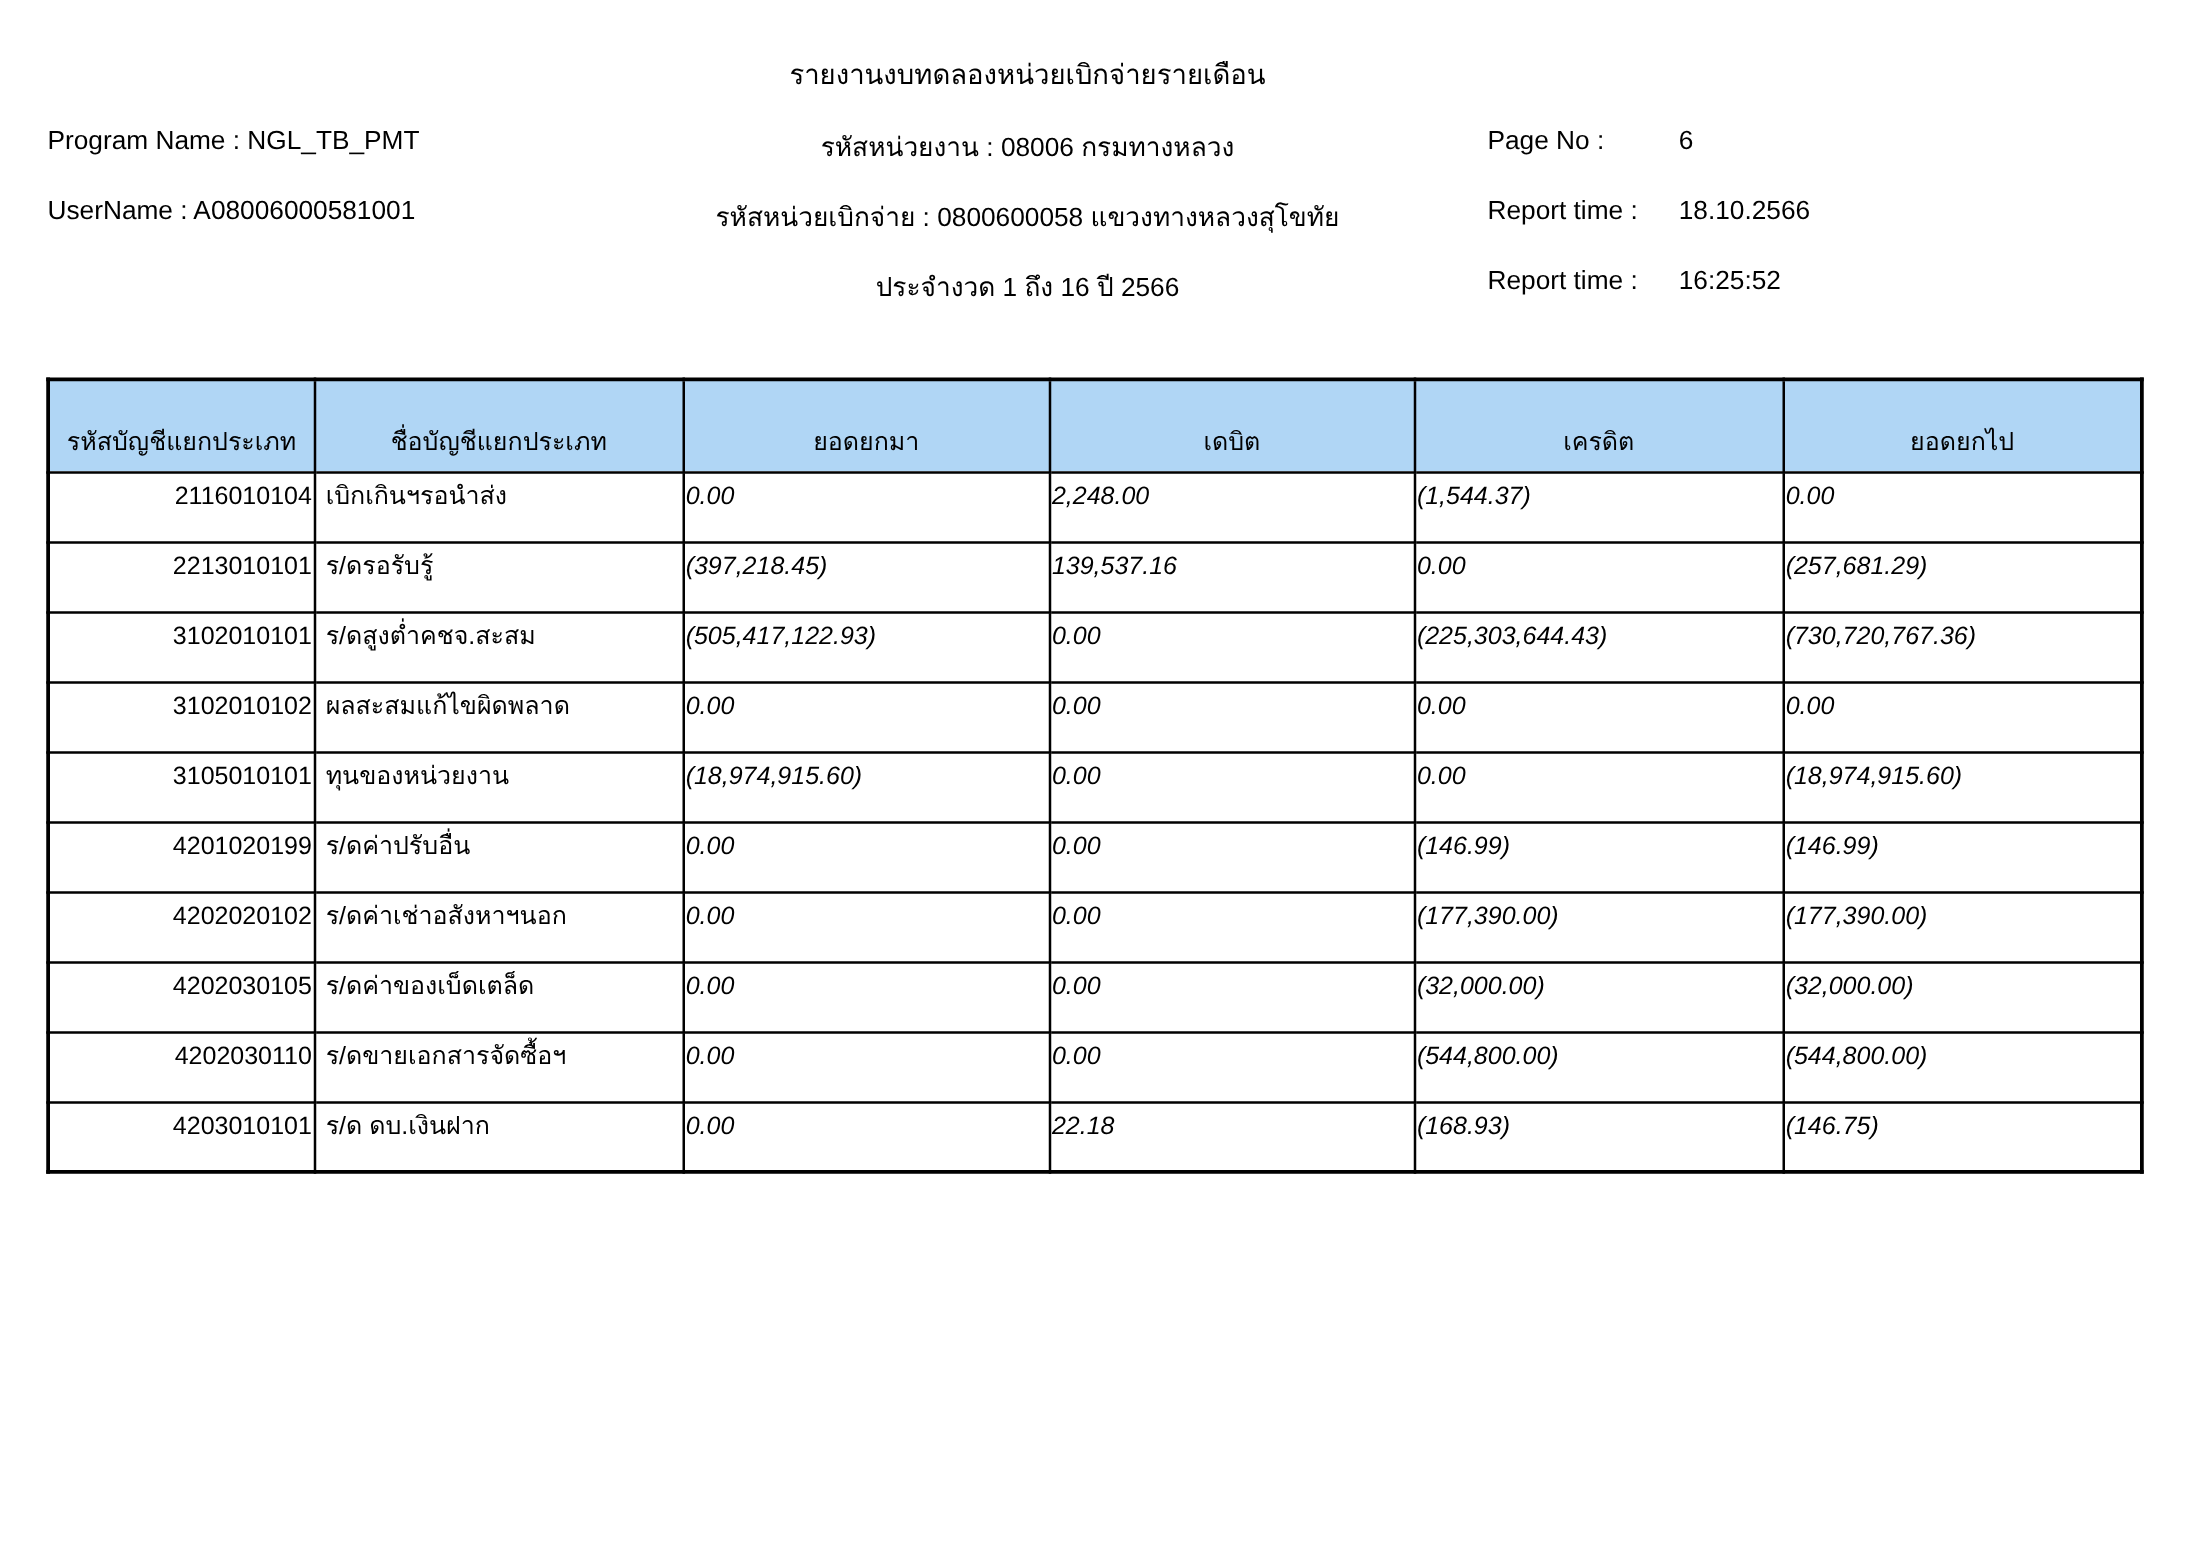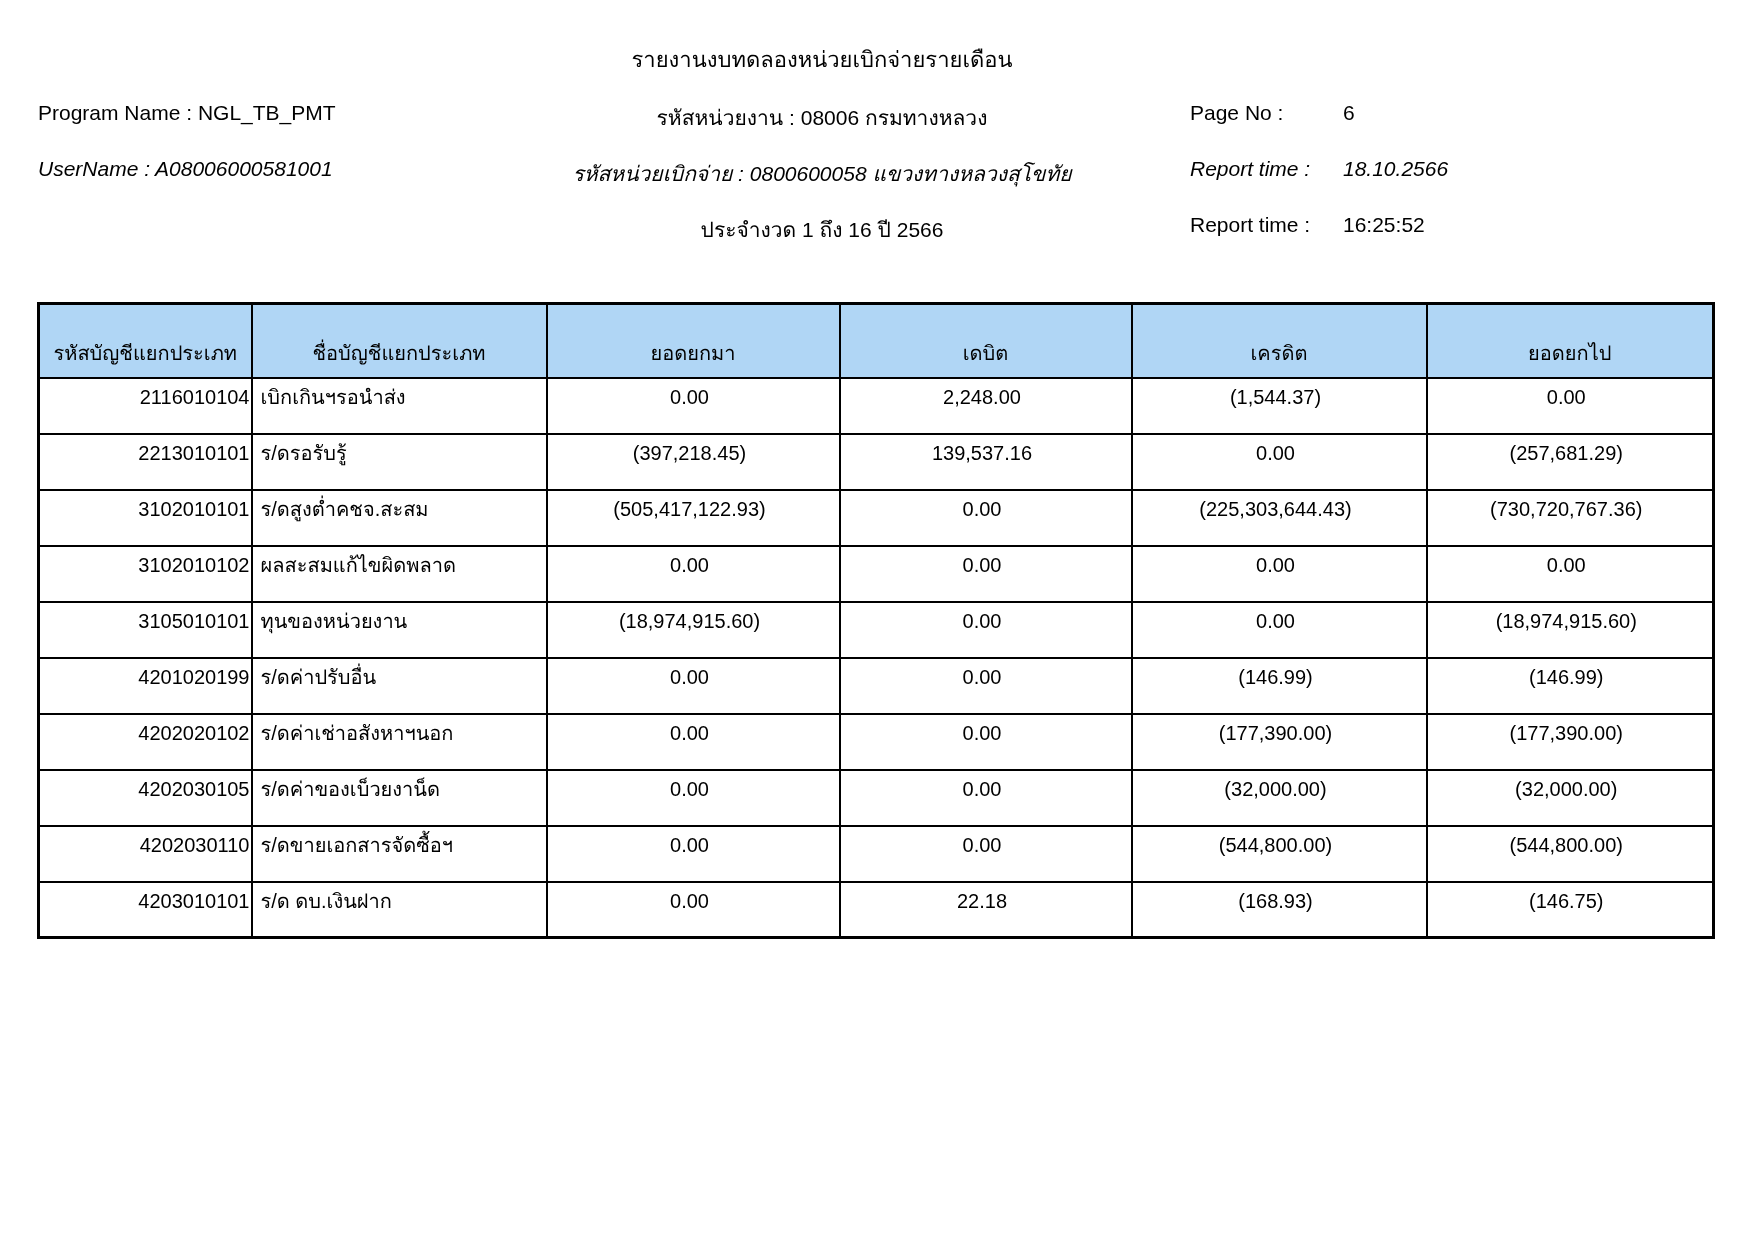--- a/index.html
+++ b/index.html
@@ -15,21 +15,21 @@
   }
   .center-band{
     position:absolute;left:12px;width:1620px;text-align:center;
   }
   .page-title{top:42px;font-size:22px;}
   .hline{position:absolute;font-size:21px;white-space:nowrap;}
   .left-col{left:38px;}
   .r-label{left:1190px;}
   .r-value{left:1343px;}
   .row1{top:101px;}
-  .row2{top:157px;font-style:italic;}
+  .row2{top:157px;}
   .row3{top:213px;}
 
   table.report{
     position:absolute;left:37px;top:302px;
     width:1675px;table-layout:fixed;
     border-collapse:collapse;
     font-size:20px;
   }
   table.report th, table.report td{
     border:2px solid var(--border-col);
@@ -41,21 +41,21 @@
   th{
     background:var(--header-bg);
     font-weight:normal;
     vertical-align:bottom;
     text-align:center;
     padding-bottom:8px;
   }
   td{vertical-align:top;padding-top:5px;line-height:26px;}
   td.c0{text-align:right;padding-left:10px;}
   td.c1{text-align:left;padding-left:8px;}
-  td.c2,td.c3,td.c4,td.c5{text-align:center;padding-right:8px;}
+  td.c2,td.c3,td.c4,td.c5{text-align:left;padding-right:8px;font-style:italic;}
 </style>
 </head>
 <body>
 
 <div class="center-band page-title">รายงานงบทดลองหน่วยเบิกจ่ายรายเดือน</div>
 
 <div class="hline left-col row1">Program Name : NGL_TB_PMT</div>
 <div class="hline left-col row2">UserName : A08006000581001</div>
 
 <div class="center-band hline row1">รหัสหน่วยงาน : 08006 กรมทางหลวง</div>
@@ -140,21 +140,21 @@
       <tr>
         <td class="c0">4202020102</td>
         <td class="c1">ร/ดค่าเช่าอสังหาฯนอก</td>
         <td class="c2">0.00</td>
         <td class="c3">0.00</td>
         <td class="c4">(177,390.00)</td>
         <td class="c5">(177,390.00)</td>
       </tr>
       <tr>
         <td class="c0">4202030105</td>
-        <td class="c1">ร/ดค่าของเบ็วยงาน็ด</td>
+        <td class="c1">ร/ดค่าของเบ็ดเตล็ด</td>
         <td class="c2">0.00</td>
         <td class="c3">0.00</td>
         <td class="c4">(32,000.00)</td>
         <td class="c5">(32,000.00)</td>
       </tr>
       <tr>
         <td class="c0">4202030110</td>
         <td class="c1">ร/ดขายเอกสารจัดซื้อฯ</td>
         <td class="c2">0.00</td>
         <td class="c3">0.00</td>

